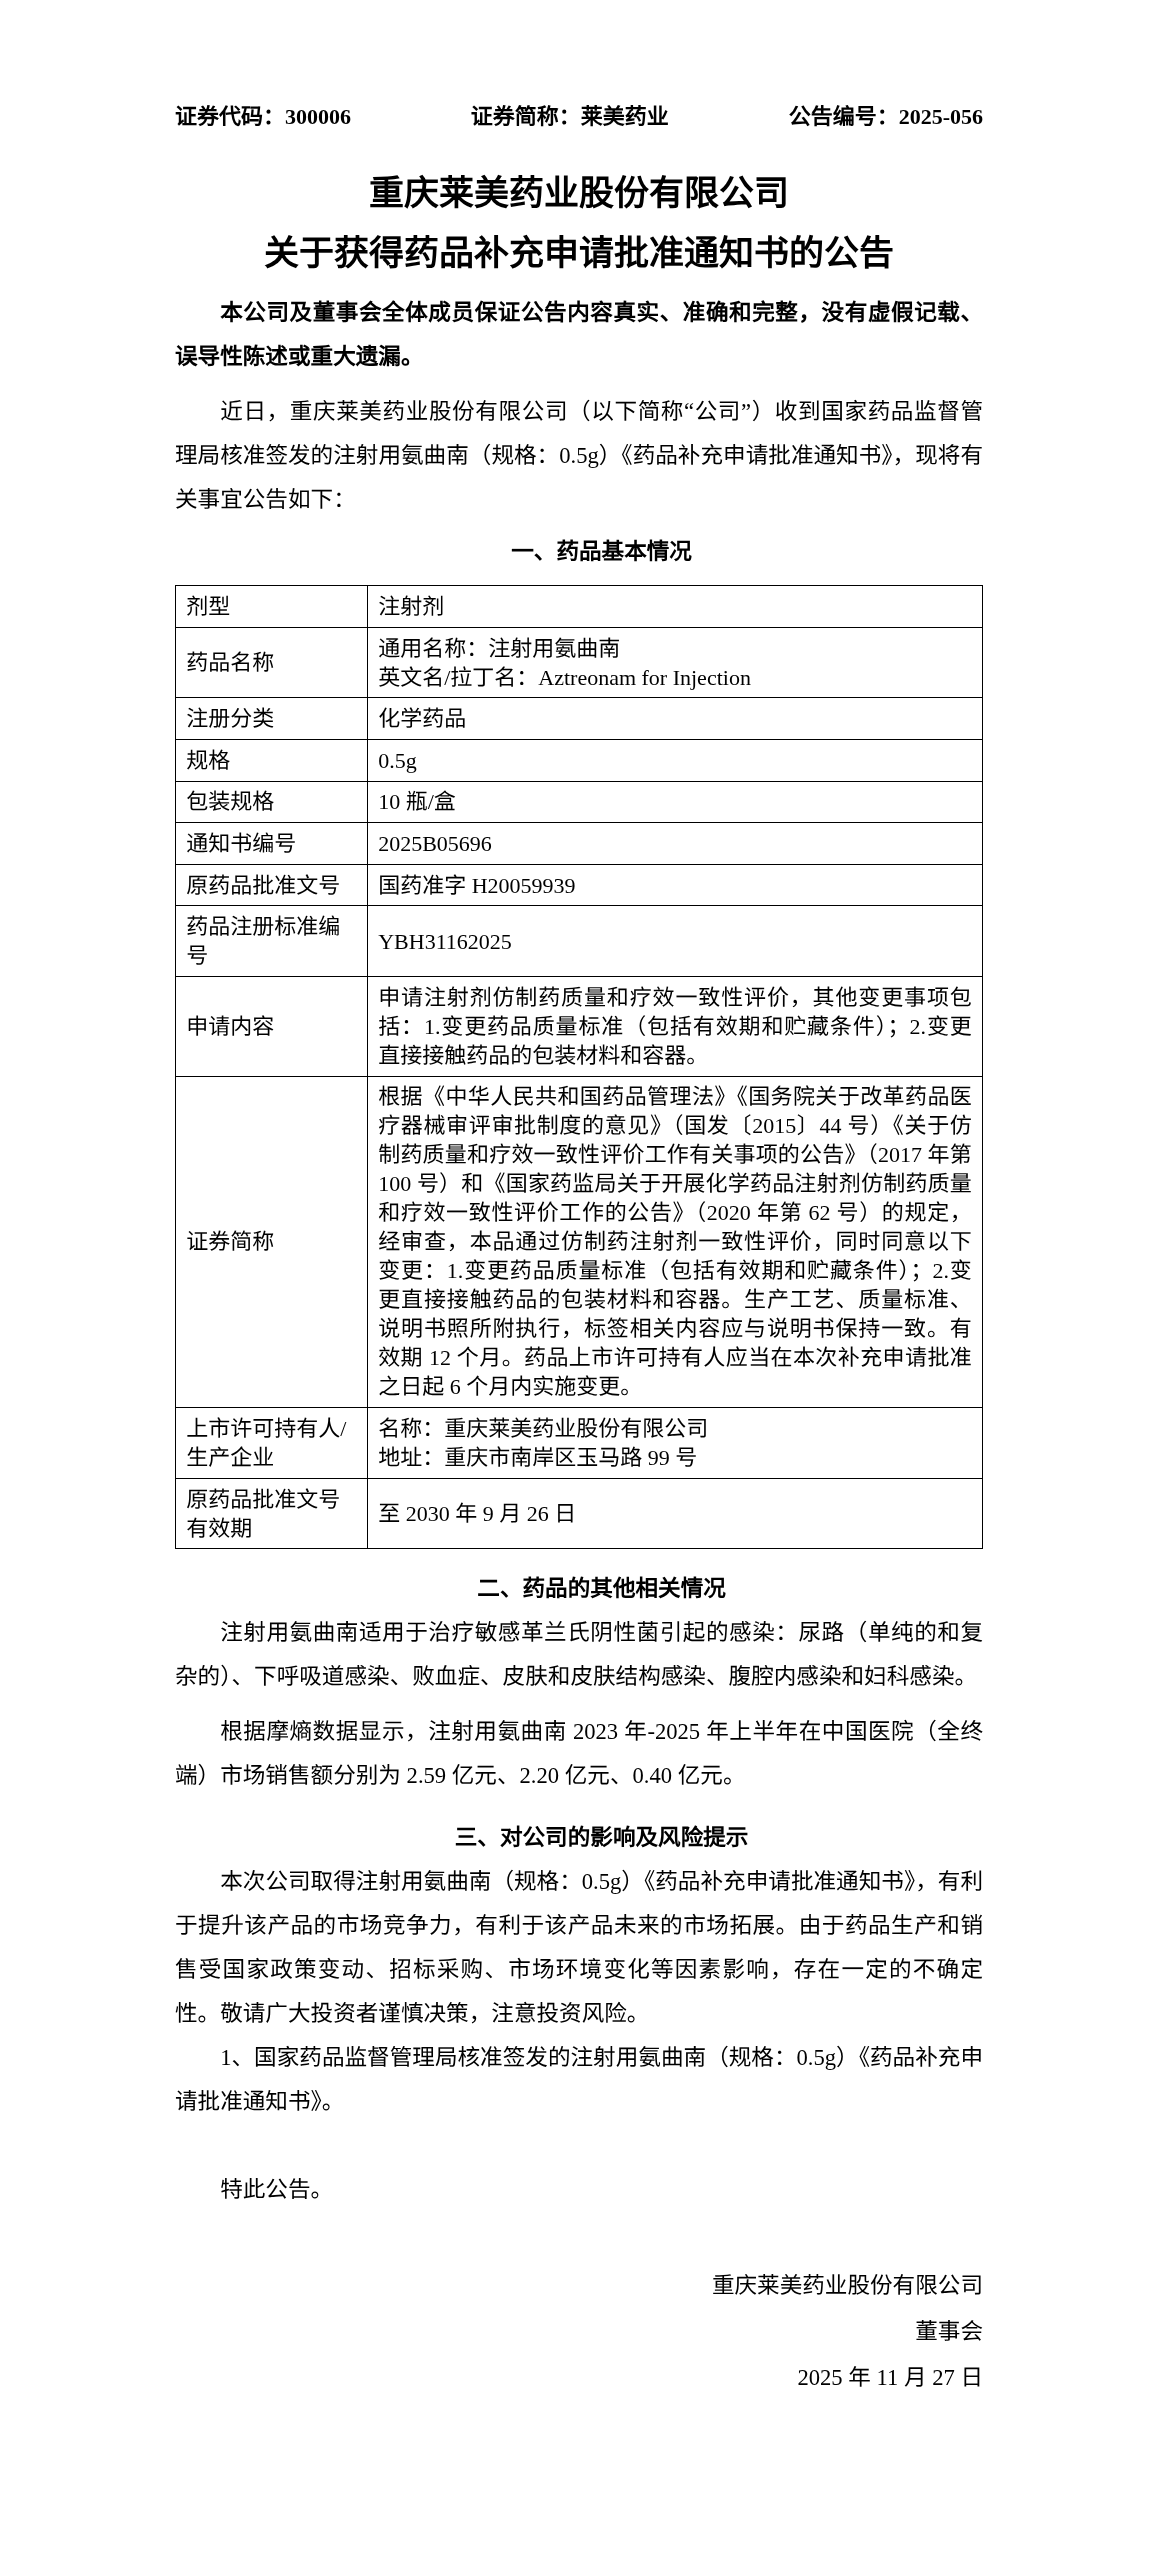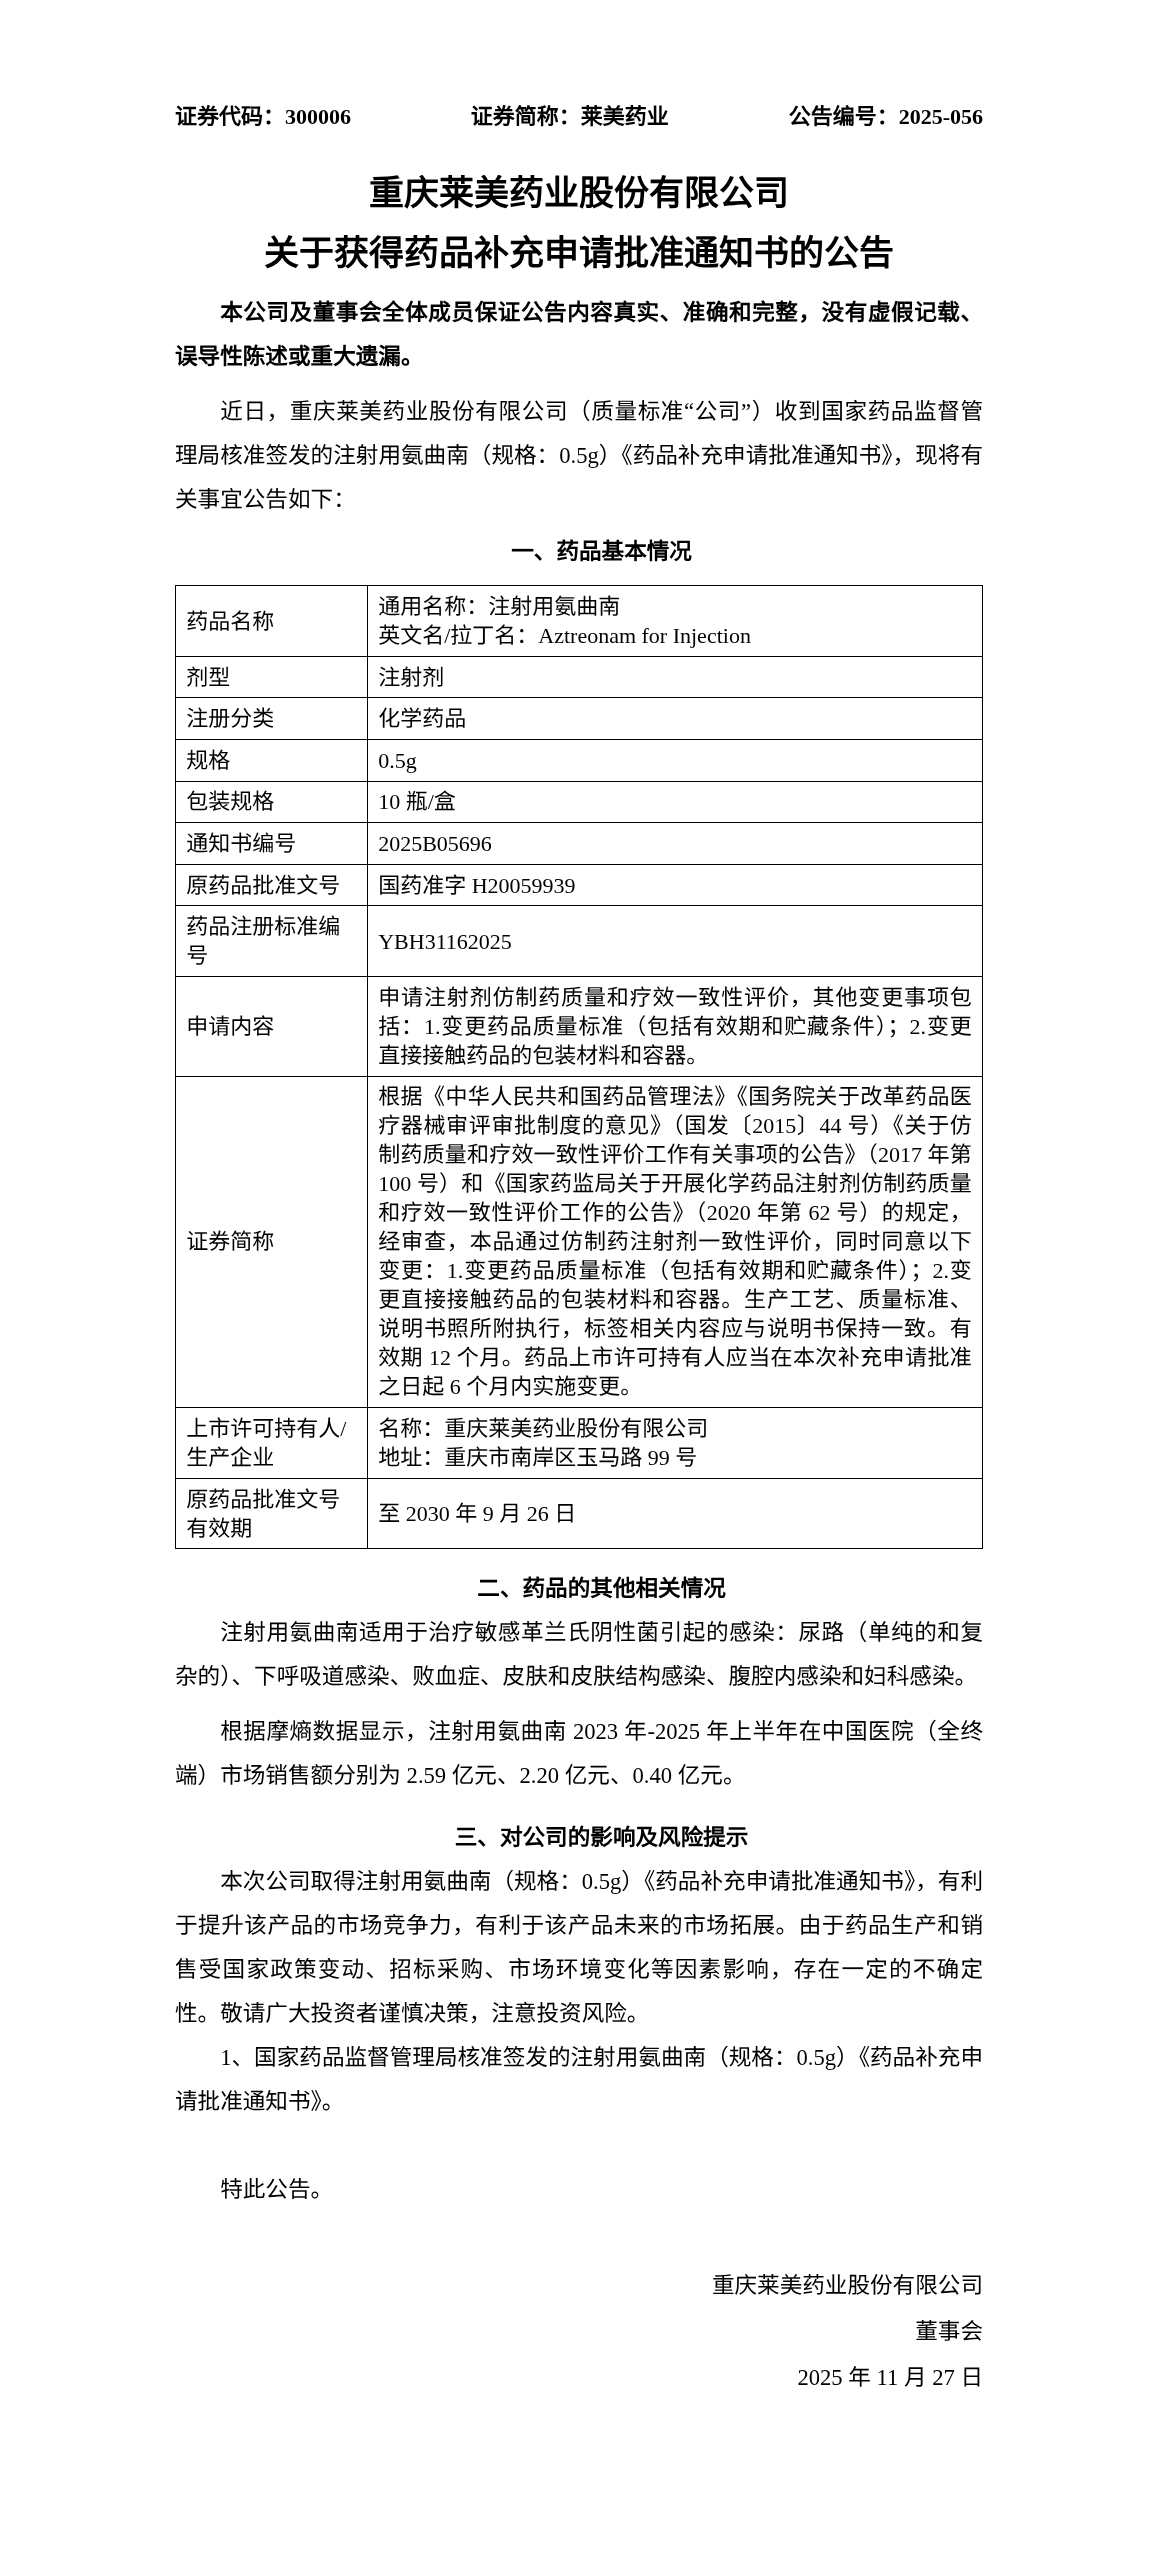--- a/index.html
+++ b/index.html
@@ -84,38 +84,38 @@
     <span>公告编号：2025-056</span>
   </div>
 
   <div class="doc-title">
     <div>重庆莱美药业股份有限公司</div>
     <div>关于获得药品补充申请批准通知书的公告</div>
   </div>
 
   <p class="para declaration">本公司及董事会全体成员保证公告内容真实、准确和完整，没有虚假记载、误导性陈述或重大遗漏。</p>
 
-  <p class="para intro">近日，重庆莱美药业股份有限公司（质量标准“公司”）收到国家药品监督管理局核准签发的注射用氨曲南（规格：0.5g）《药品补充申请批准通知书》，现将有关事宜公告如下：</p>
+  <p class="para intro">近日，重庆莱美药业股份有限公司（以下简称“公司”）收到国家药品监督管理局核准签发的注射用氨曲南（规格：0.5g）《药品补充申请批准通知书》，现将有关事宜公告如下：</p>
 
   <div class="sec-heading tight">一、药品基本情况</div>
 
   <table class="drug-table">
     <colgroup>
         <col style="width:192px">
         <col>
       </colgroup>
     <tbody>
       <tr>
+        <td class="cell-label">剂型</td>
+        <td class="cell-value">注射剂</td>
+      </tr>
+      <tr>
         <td class="cell-label">药品名称</td>
         <td class="cell-value">通用名称：注射用氨曲南
 英文名/拉丁名：Aztreonam for Injection</td>
-      </tr>
-      <tr>
-        <td class="cell-label">剂型</td>
-        <td class="cell-value">注射剂</td>
       </tr>
       <tr>
         <td class="cell-label">注册分类</td>
         <td class="cell-value">化学药品</td>
       </tr>
       <tr>
         <td class="cell-label">规格</td>
         <td class="cell-value">0.5g</td>
       </tr>
       <tr>

